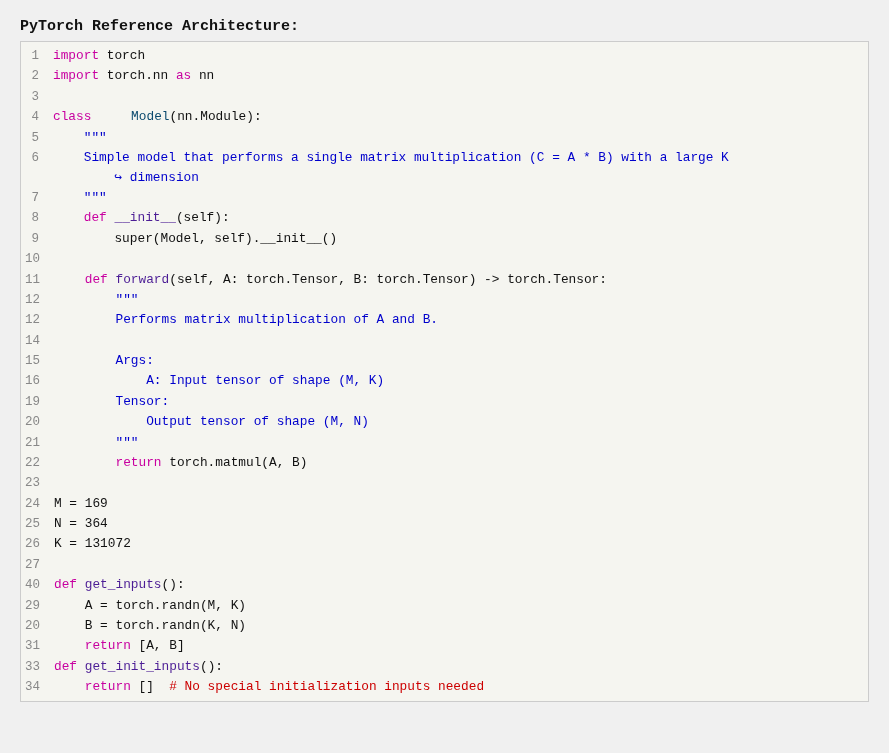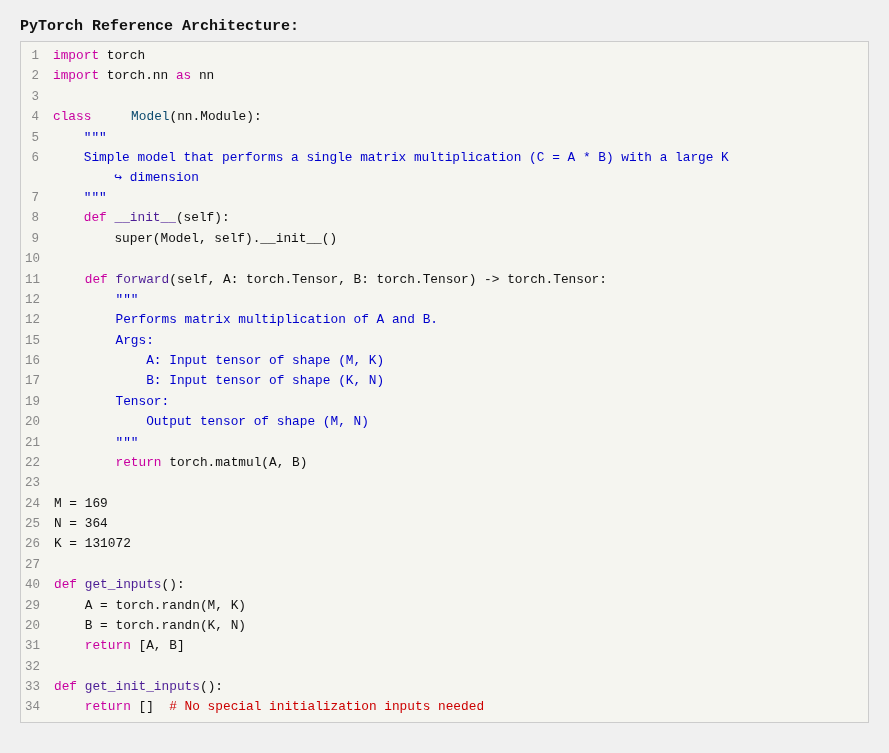--- a/index.html
+++ b/index.html
@@ -138,35 +138,35 @@
     <div class="code-line">
       <span class="line-num">12</span>
       <span class="line-content">        <span class="docstring">"""</span></span>
     </div>
 
     <div class="code-line">
       <span class="line-num">12</span>
       <span class="line-content">        <span class="docstring">Performs matrix multiplication of A and B.</span></span>
     </div>
 
+    <div class="code-line">
+      <span class="line-num">14</span>
+      <span class="line-content"> </span>
+    </div>
 
     <div class="code-line">
       <span class="line-num">15</span>
       <span class="line-content">        <span class="docstring">Args:</span></span>
     </div>
 
     <div class="code-line">
       <span class="line-num">16</span>
       <span class="line-content">            <span class="docstring">A: Input tensor of shape (M, K)</span></span>
     </div>
 
-    <div class="code-line">
-      <span class="line-num">17</span>
-      <span class="line-content">            <span class="docstring">B: Input tensor of shape (K, N)</span></span>
-    </div>
 
 
     <div class="code-line">
       <span class="line-num">19</span>
       <span class="line-content">        <span class="docstring">Tensor:</span></span>
     </div>
 
     <div class="code-line">
       <span class="line-num">20</span>
       <span class="line-content">            <span class="docstring">Output tensor of shape (M, N)</span></span>
@@ -220,24 +220,20 @@
     <div class="code-line">
       <span class="line-num">20</span>
       <span class="line-content">    <span class="plain">B = torch.randn(K, N)</span></span>
     </div>
 
     <div class="code-line">
       <span class="line-num">31</span>
       <span class="line-content">    <span class="kw">return</span> <span class="plain">[A, B]</span></span>
     </div>
 
-    <div class="code-line">
-      <span class="line-num">32</span>
-      <span class="line-content"> </span>
-    </div>
 
     <div class="code-line">
       <span class="line-num">33</span>
       <span class="line-content"><span class="kw">def</span> <span class="funcname">get_init_inputs</span><span class="plain">():</span></span>
     </div>
 
     <div class="code-line">
       <span class="line-num">34</span>
       <span class="line-content">    <span class="kw">return</span> <span class="plain">[]  </span><span class="comment"># No special initialization inputs needed</span></span>
     </div>

